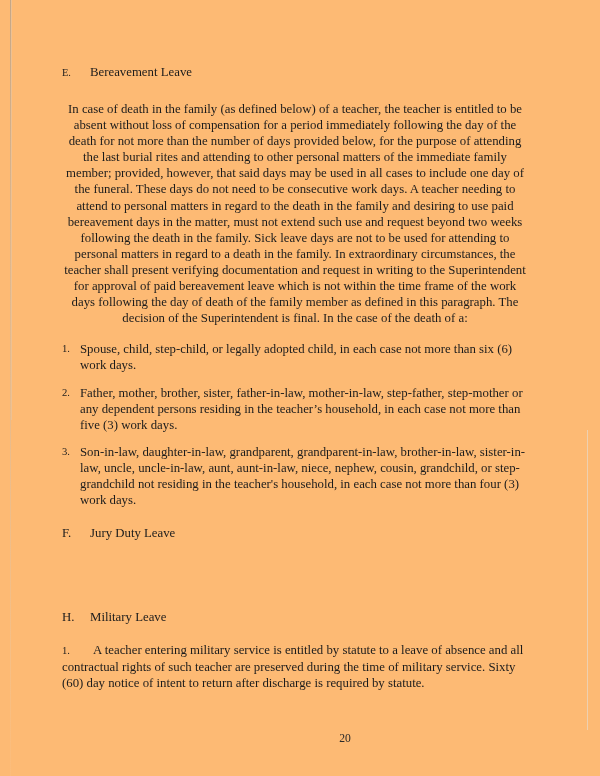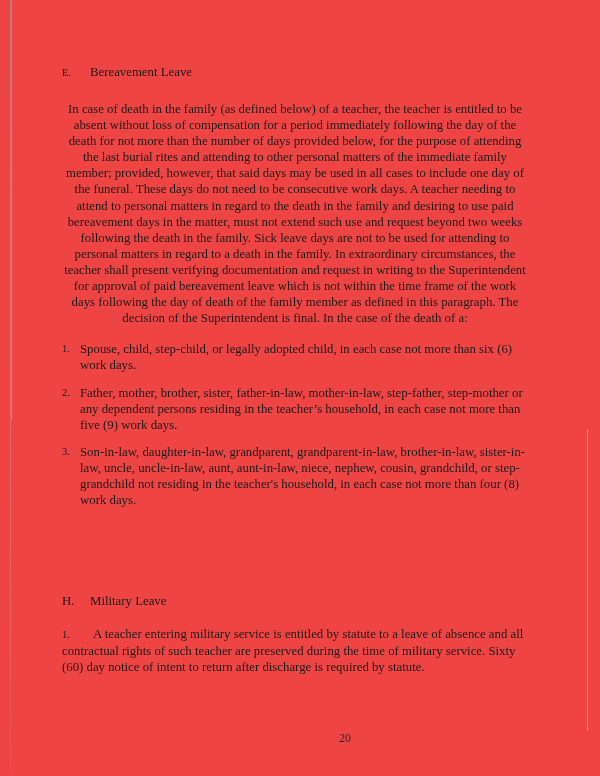--- a/index.html
+++ b/index.html
@@ -8,21 +8,21 @@
     background: #ffffff;
   }
   body {
     font-family: "Liberation Serif", "DejaVu Serif", serif;
     color: #1c1c1c;
   }
   #page {
     position: relative;
     width: 600px;
     height: 776px;
-    background: #ef4444;
+    background: #fdba74;
     overflow: hidden;
     box-sizing: border-box;
   }
   
   .scan-edge-left {
     position: absolute;
     left: 10px;
     top: 0;
     width: 1px;
     height: 776px;
@@ -147,30 +147,33 @@
 
     <div class="gap-md"></div>
 
     <ol class="num-list">
       <li>
         <span class="marker">1.</span>
         <span>Spouse, child, step-child, or legally adopted child, in each case not more than six (6) work days.</span>
       </li>
       <li>
         <span class="marker">2.</span>
-        <span>Father, mother, brother, sister, father-in-law, mother-in-law, step-father, step-mother or any dependent persons residing in the teacher’s household, in each case not more than five (9) work days.</span>
+        <span>Father, mother, brother, sister, father-in-law, mother-in-law, step-father, step-mother or any dependent persons residing in the teacher’s household, in each case not more than five (3) work days.</span>
       </li>
       <li>
         <span class="marker">3.</span>
-        <span>Son-in-law, daughter-in-law, grandparent, grandparent-in-law, brother-in-law, sister-in-law, uncle, uncle-in-law, aunt, aunt-in-law, niece, nephew, cousin, grandchild, or step-grandchild not residing in the teacher's household, in each case not more than four (8) work days.</span>
+        <span>Son-in-law, daughter-in-law, grandparent, grandparent-in-law, brother-in-law, sister-in-law, uncle, uncle-in-law, aunt, aunt-in-law, niece, nephew, cousin, grandchild, or step-grandchild not residing in the teacher's household, in each case not more than four (3) work days.</span>
       </li>
     </ol>
 
     <div class="gap-lg"></div>
 
+    <div class="heading">
+      <span class="letter">F.</span><span>Jury Duty Leave</span>
+    </div>
 
     <div class="gap-lg"></div>
 
 
     <div class="gap-lg"></div>
 
 
     <div class="gap-lg"></div>
 
 

